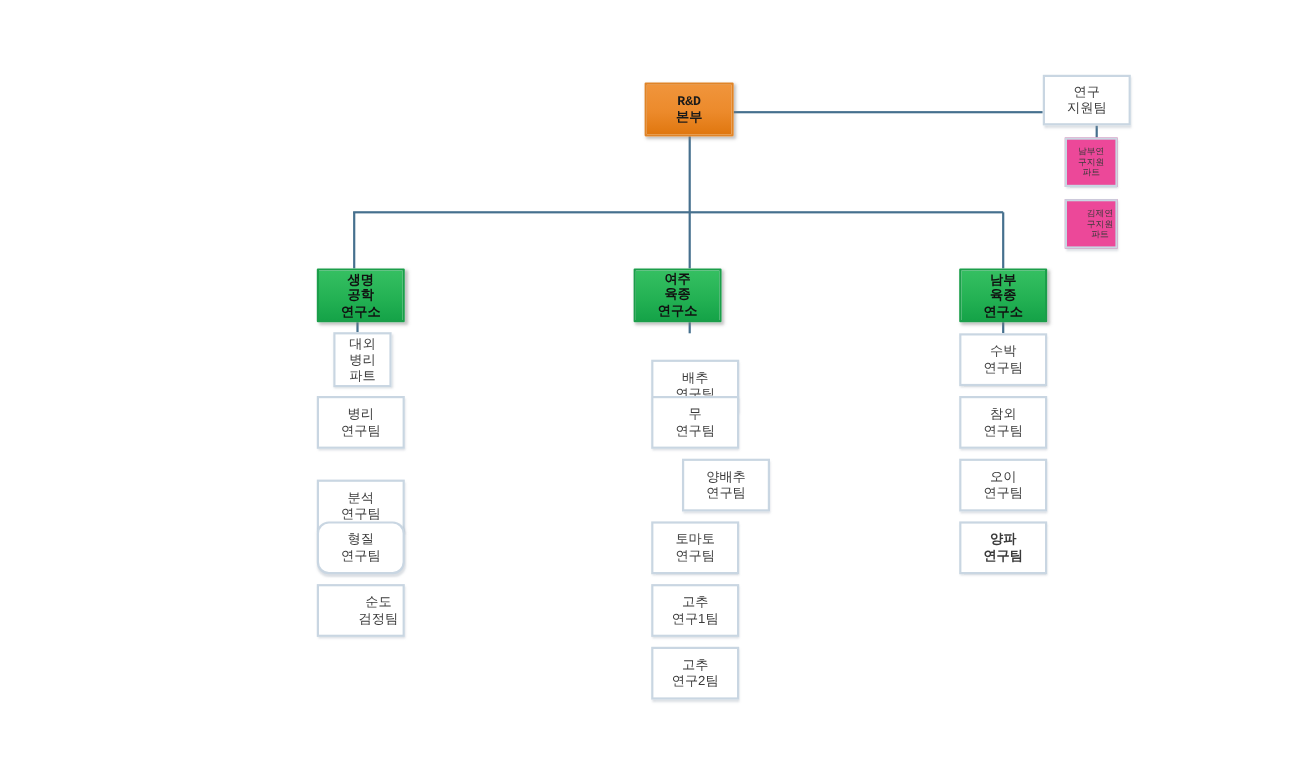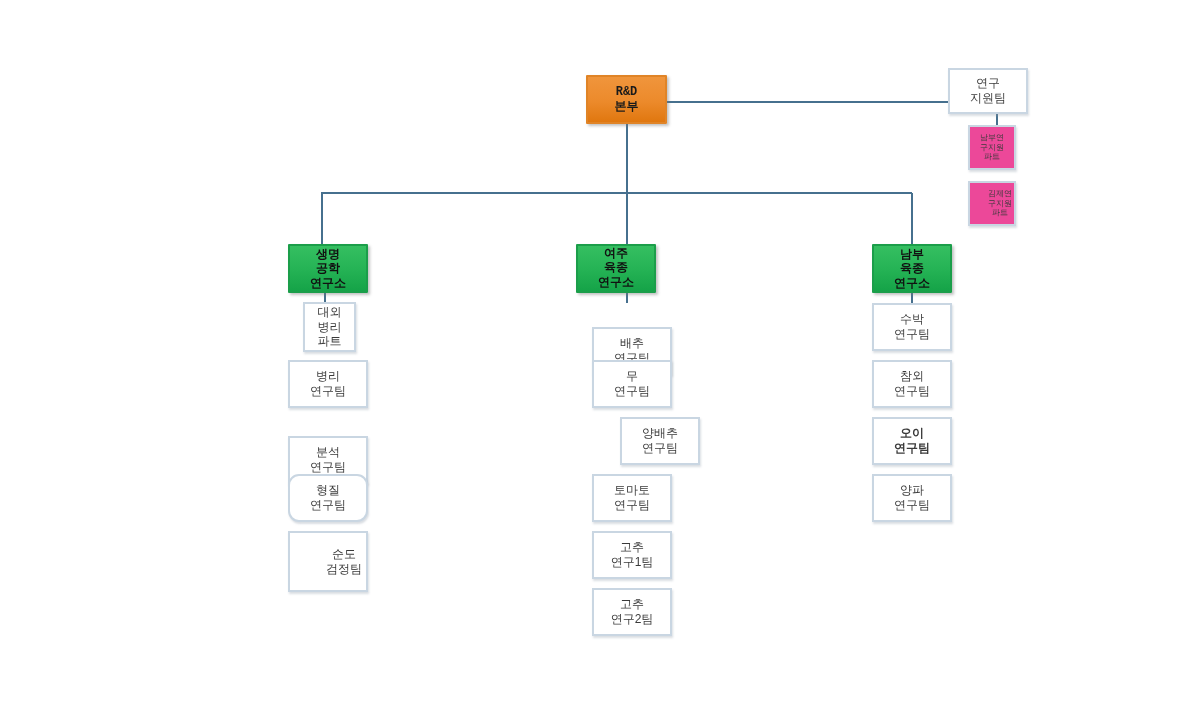--- a/index.html
+++ b/index.html
@@ -117,21 +117,21 @@
 연구팀</span>
   </div>
   <div class="node team" style="left:288px; top:436px; width:80px; height:48px;">
     <span class="lbl">분석
 연구팀</span>
   </div>
   <div class="node team" style="left:288px; top:474px; width:80px; height:48px;border-radius:11px;">
     <span class="lbl">형질
 연구팀</span>
   </div>
-  <div class="node team" style="left:288px; top:531px; width:80px; height:61px;padding-left:32px;">
+  <div class="node team" style="left:288px; top:531px; width:80px; height:48px;padding-left:32px;">
     <span class="lbl">순도
 검정팀</span>
   </div>
 
   <div class="node green" style="left:576px; top:244px; width:80px; height:49px;font-family:Liberation Mono, monospace;">
     <span class="lbl">여주
 육종
 연구소</span>
   </div>
   <div class="node team" style="left:592px; top:303px; width:80px; height:48px;margin-top:24px;">
@@ -165,22 +165,22 @@
 연구소</span>
   </div>
   <div class="node team" style="left:872px; top:303px; width:80px; height:48px;">
     <span class="lbl">수박
 연구팀</span>
   </div>
   <div class="node team" style="left:872px; top:360px; width:80px; height:48px;">
     <span class="lbl">참외
 연구팀</span>
   </div>
-  <div class="node team" style="left:872px; top:417px; width:80px; height:48px;font-weight:bold;">
+  <div class="node team" style="left:872px; top:417px; width:80px; height:48px;">
     <span class="lbl">오이
 연구팀</span>
   </div>
-  <div class="node team" style="left:872px; top:474px; width:80px; height:48px;">
+  <div class="node team" style="left:872px; top:474px; width:80px; height:48px;font-weight:bold;">
     <span class="lbl">양파
 연구팀</span>
   </div>
 
 </div>
 
 </body></html>

